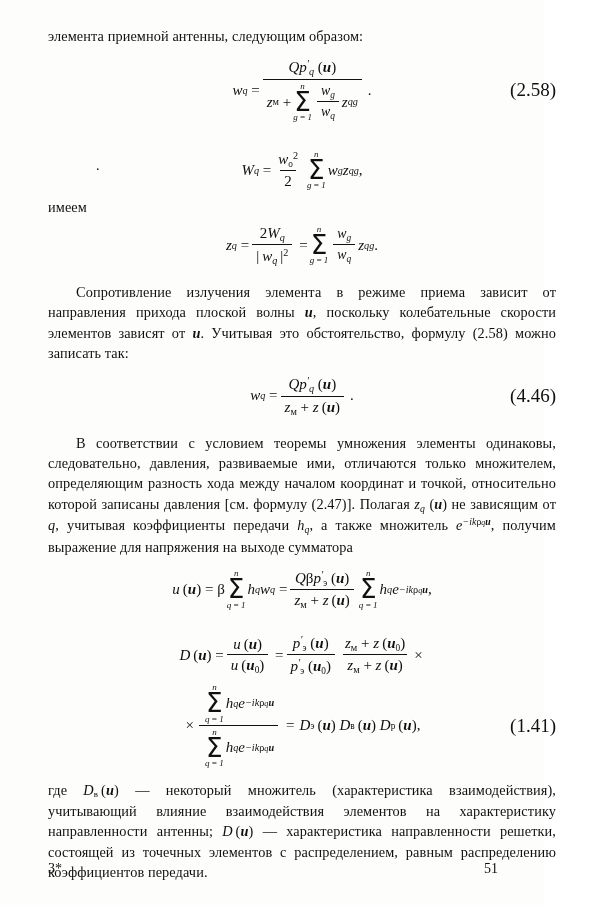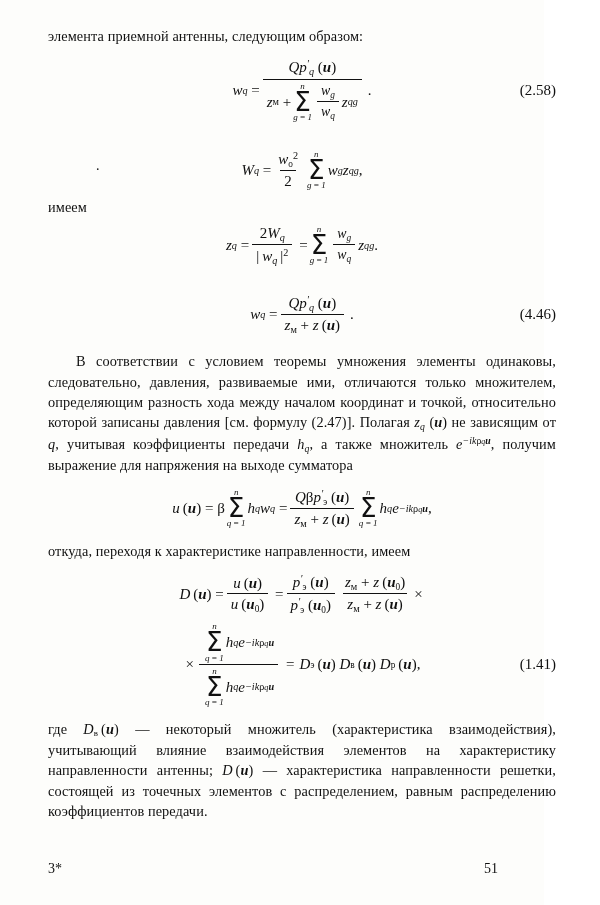--- a/index.html
+++ b/index.html
@@ -48,21 +48,21 @@
   .eq-row {
     position: relative;
     display: flex;
     align-items: center;
     justify-content: center;
     width: 100%;
   }
   .eq-num {
     position: absolute;
     right: 0;
-    font-size: 15px;
+    font-size: 19px;
     font-family: "Liberation Serif", serif;
   }
   .eq-body {
     font-family: "Liberation Serif", serif;
     font-size: 14.5px;
     display: inline-flex;
     align-items: center;
     justify-content: center;
   }
   i, .it { font-style: italic; }
@@ -232,20 +232,23 @@
         <span class="frac" style="font-size:0.92em">
           <span class="num"><i>w</i><span class="sub">g</span></span>
           <span class="den"><i>w</i><span class="sub">q</span></span>
         </span>
         <i>z</i><span class="sub">qg</span>.
       </span>
     </div>
 
     <div class="spacer-l"></div>
 
+    <p class="para">
+      Сопротивление излучения элемента в режиме приема зависит от направления прихода плоской волны <span class="bi">u</span>, поскольку колебательные скорости элементов зависят от <span class="bi">u</span>. Учитывая это обстоятельство, формулу (2.58) можно записать так:
+    </p>
 
     <div class="spacer-m"></div>
 
     <div class="eq-row">
       <span class="eq-body eqbig">
         <i>w</i><span class="sub">q</span>&nbsp;=
         <span class="frac">
           <span class="num"><i>Qp</i><span class="subup">′</span><span class="sub">q</span>&nbsp;(<span class="bi">u</span>)</span>
           <span class="den"><i>z</i><span class="subn">м</span>&nbsp;+&nbsp;<i>z</i> (<span class="bi">u</span>)</span>
         </span>
@@ -279,21 +282,20 @@
           <span class="lim">n</span>
           <span class="sig">Σ</span>
           <span class="lim">q = 1</span>
         </span>
         <i>h</i><span class="sub">q</span><i>e</i><span class="sup"><i>−ik</i>ρ<span style="font-size:0.8em"><i>q</i></span><span class="bi">u</span></span>,
       </span>
     </div>
 
     <div class="spacer-m"></div>
 
-    <p class="para noindent">откуда, переходя к характеристике направленности, имеем</p>
 
     <div class="spacer-m"></div>
 
     <div class="eq-row">
       <span class="eq-body eqbig">
         <i>D</i> (<span class="bi">u</span>)&nbsp;=
         <span class="frac">
           <span class="num"><i>u</i> (<span class="bi">u</span>)</span>
           <span class="den"><i>u</i> (<span class="bi">u</span><span class="subn" style="font-size:0.62em">0</span>)</span>
         </span>

